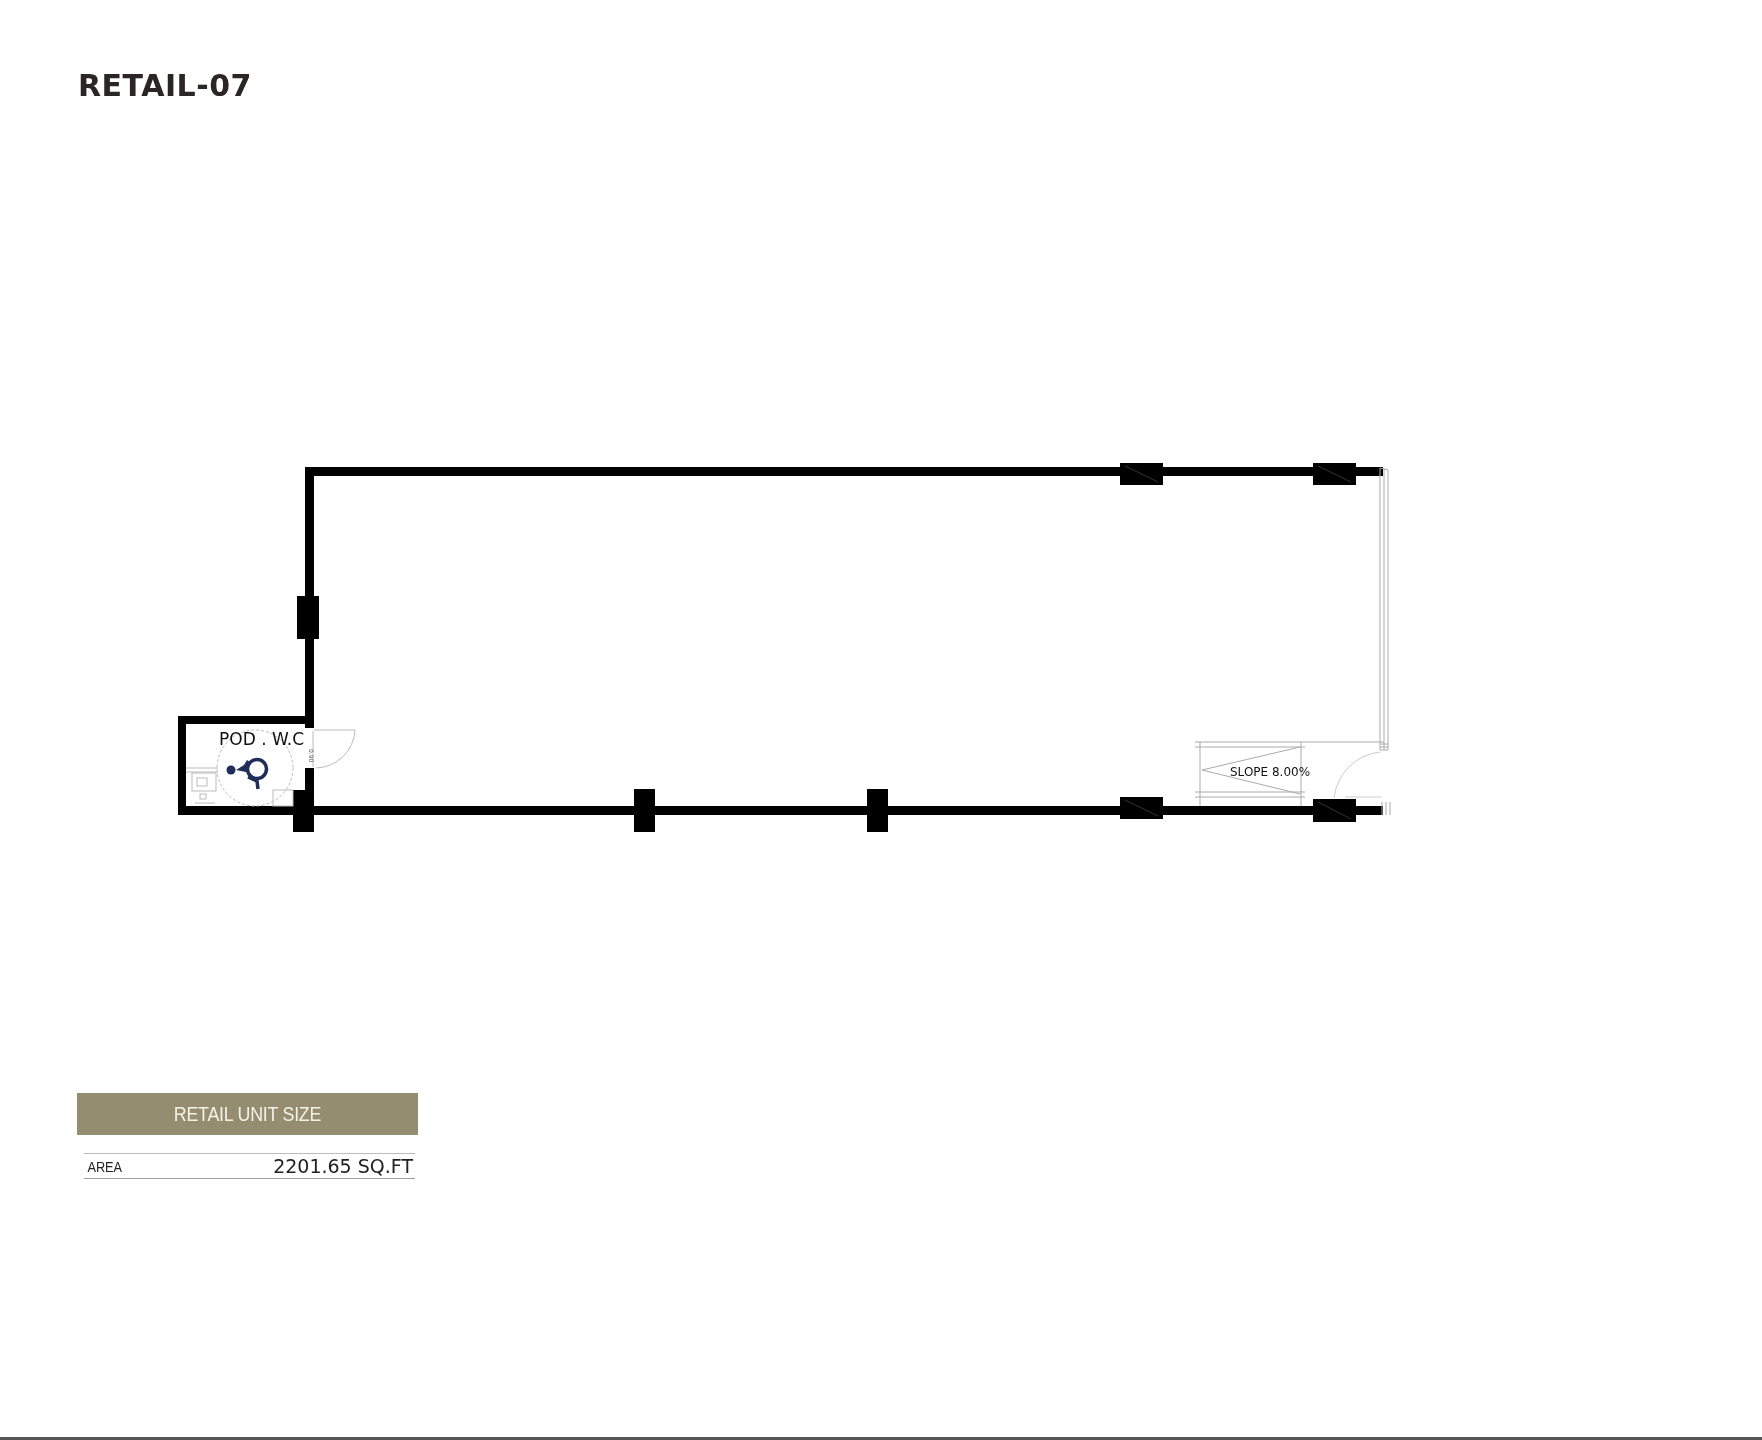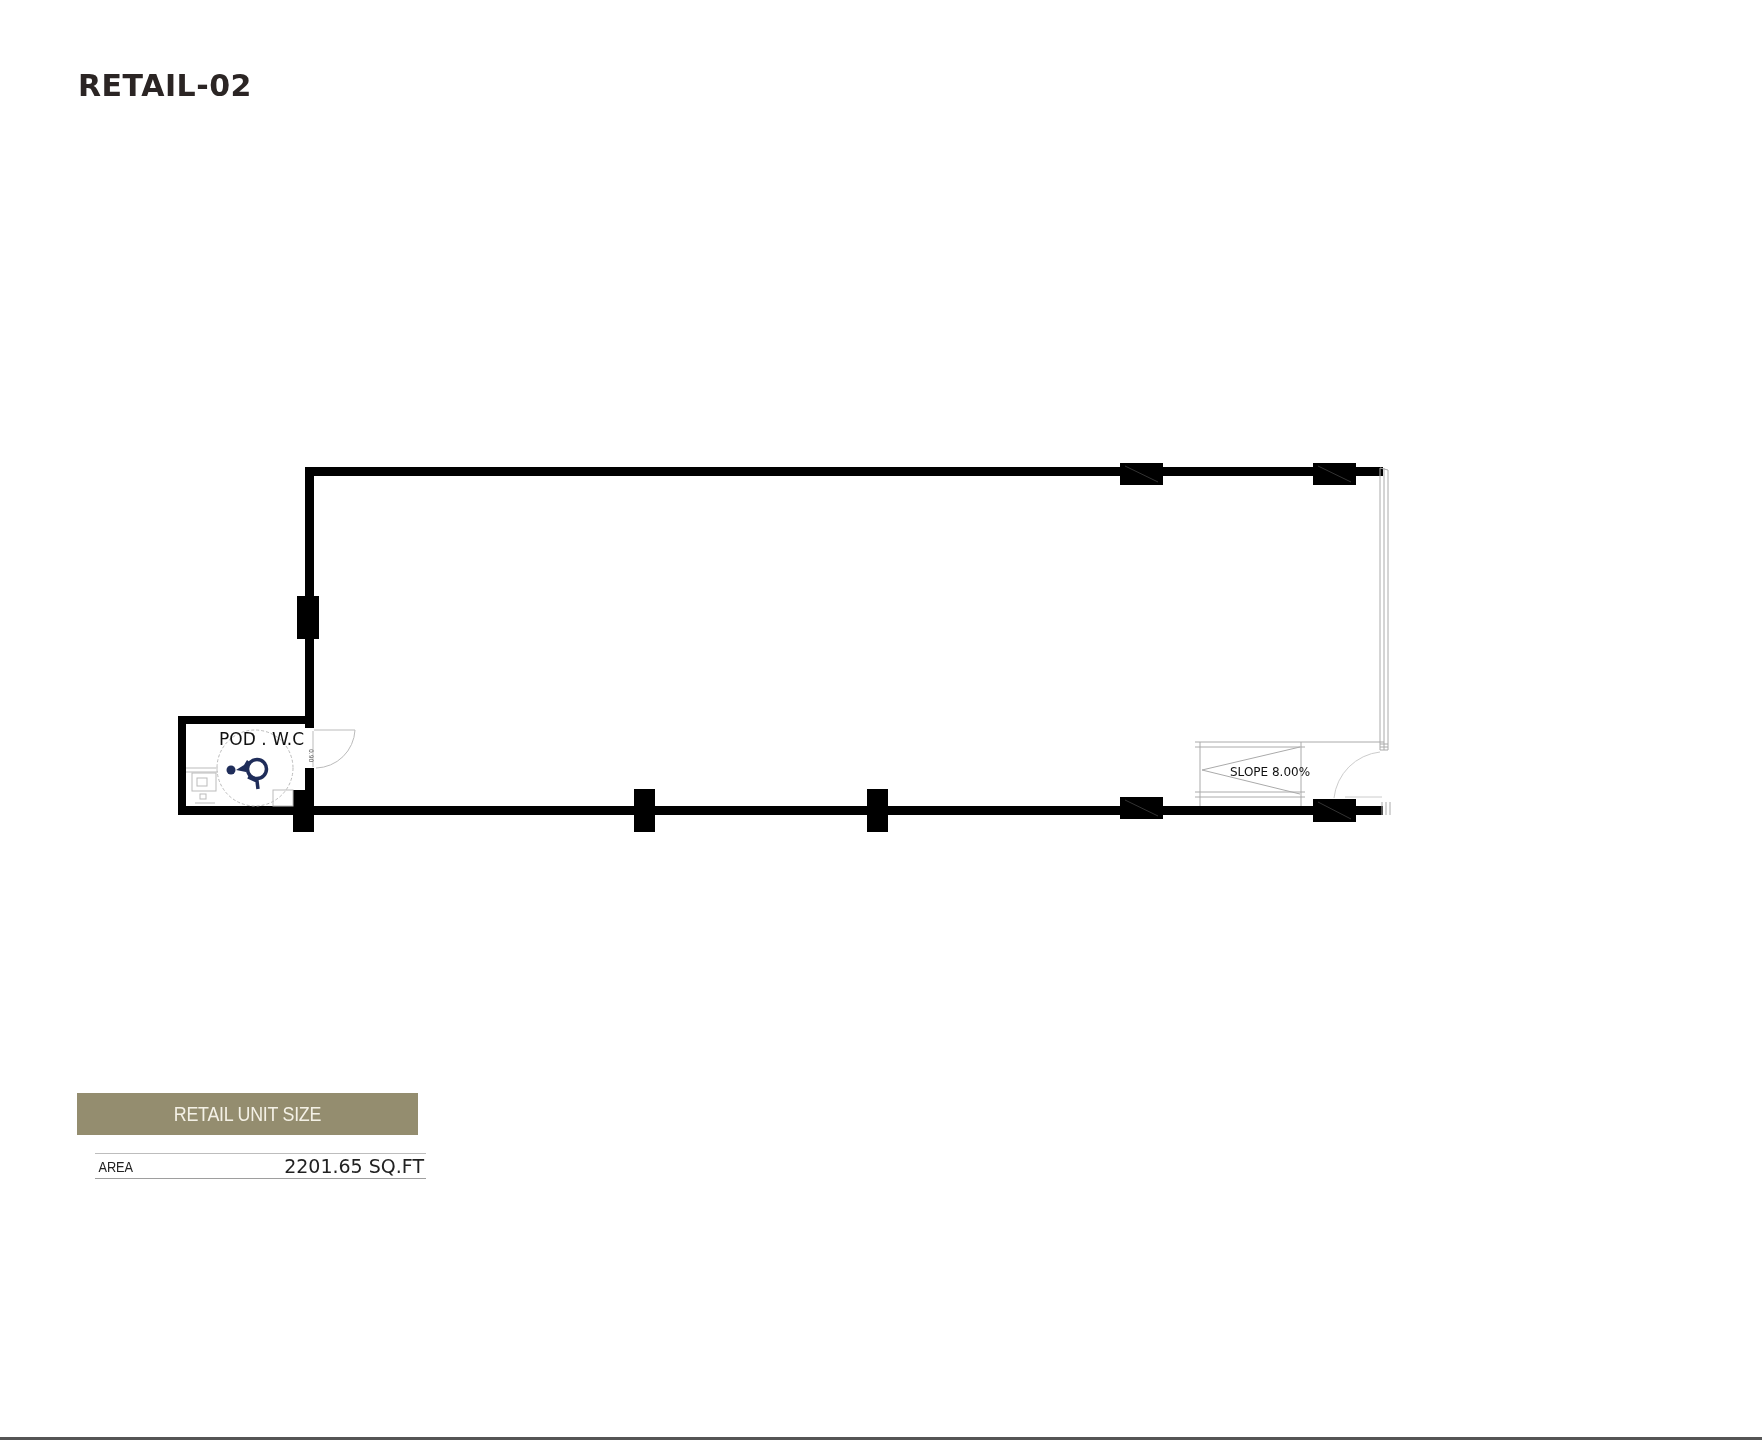--- a/index.html
+++ b/index.html
@@ -15,33 +15,33 @@
   .plan { position:absolute; left:0; top:0; width:1762px; height:1440px; }
   .table-wrap { position:absolute; left:77px; top:1093px; width:341px;border-radius:18px; }
   .table-header {
     height:42px; line-height:42px; text-align:center; color:#f4f1e6;
     font-family:"Liberation Sans Narrow","Liberation Sans", sans-serif;
     font-size:21px; letter-spacing:-0.3px;
     transform:scaleX(0.85); transform-origin:center;
   }
   .table-header-bg { position:absolute; left:0; top:0; width:341px; height:42px; }
   .table-row {
-    position:absolute; left:18px; top:60px; width:331px; height:24px;
+    position:absolute; left:7px; top:60px; width:331px; height:24px;
     border-top:1px solid #bdbdbd; border-bottom:1px solid #9e9e9e;
     display:flex; justify-content:space-between; align-items:center;
     font-size:15px; color:#222;
   }
   .row-label { padding-left:4px; transform:scaleX(0.85); transform-origin:left; }
   .row-value { padding-right:2px; font-family:"DejaVu Sans", sans-serif; font-size:19px; }
   .bottom-rule { position:absolute; left:0; top:1437px; width:1762px; height:3px; background:#555; }
 </style>
 </head>
 <body>
 
-<div class="title">RETAIL-02</div>
+<div class="title">RETAIL-07</div>
 
 <svg class="plan" viewBox="0 0 1762 1440" xmlns="http://www.w3.org/2000/svg">
 
   <g fill="#000">
 
     <rect x="305" y="467" width="1078" height="9"></rect>
 
     <rect x="305" y="467" width="9" height="345"></rect>
 
     <rect x="178" y="806" width="1205" height="9"></rect>

